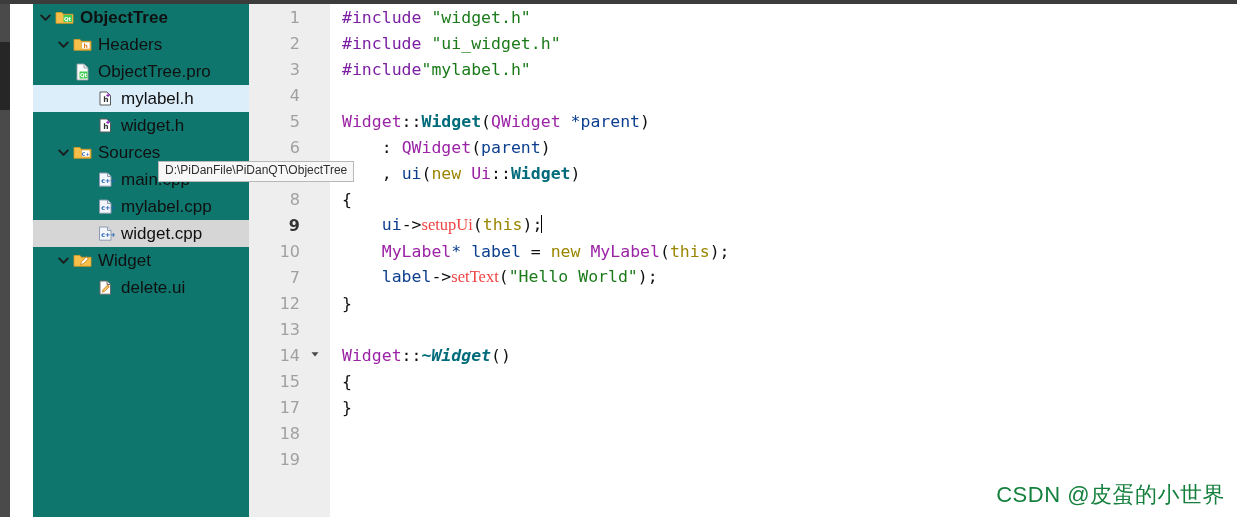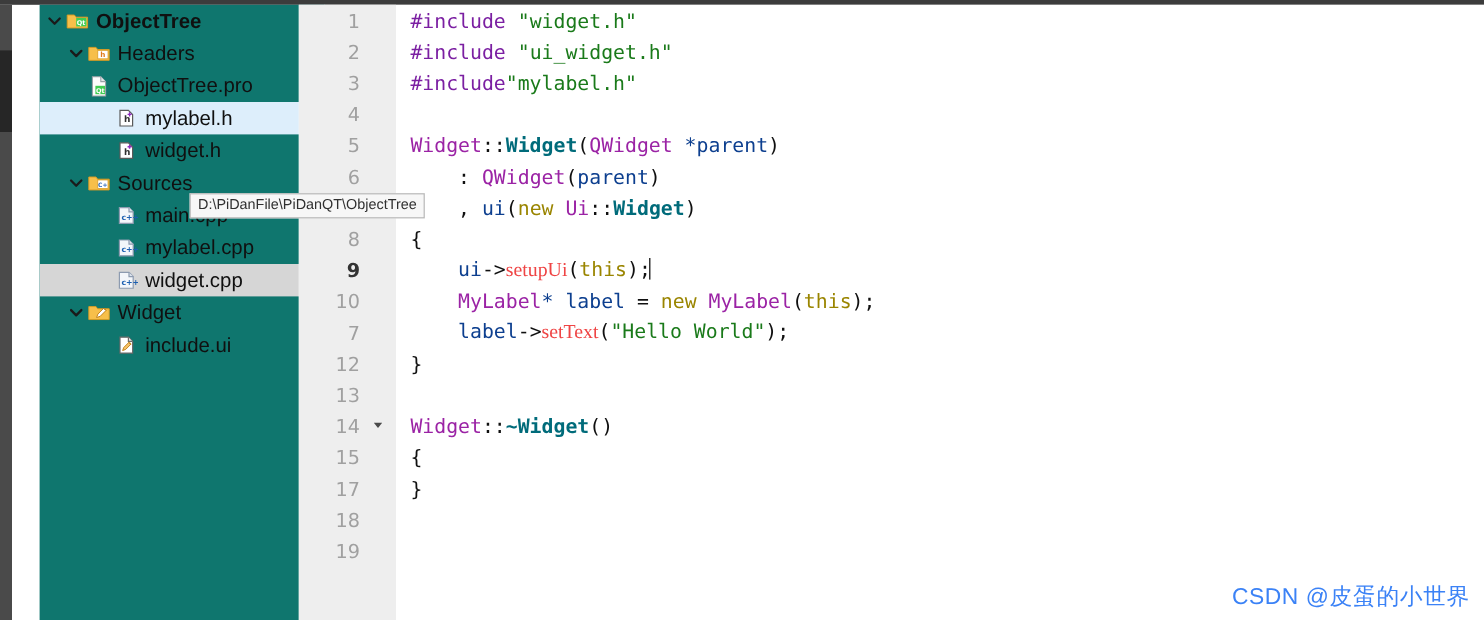--- a/index.html
+++ b/index.html
@@ -123,21 +123,21 @@
   .ctext {
     padding-left: 18px;
     white-space: pre;
     color: #000000;
   }
   
   .t-pre  { color: #7b1fa2; }
   .t-str  { color: #1a7a1a; }
   .t-type { color: #9b23a5; }
   .t-def  { color: #006b7a; font-weight: bold; }
-  .t-defi { color: #006b7a; font-weight: bold; }
+  .t-defi { color: #006b7a; font-weight: bold; font-style: italic; }
   .t-var  { color: #0d3f8f; }
   .t-fn   { color: #ef4444; font-family: Liberation Serif, serif; }
   .t-kw   { color: #9a8500; text-align: center; }
   .t-plain{ color: #101010; }
   .t-op   { color: #101010; }
   .caret {
     display: inline-block;
     width: 1px; height: 18px;
     background: #000;
     vertical-align: -3px;
@@ -154,22 +154,22 @@
     font-size: 12px;
     padding: 1px 6px 3px 6px;
     white-space: nowrap;
     line-height: 1.25;
     z-index: 40;
   }
   
   .watermark {
     position: absolute;
     right: 12px; bottom: 7px;
-    color: #3b82f6;
-    font-size: 19px;
+    color: #15803d;
+    font-size: 22px;
     font-family: "Liberation Sans", sans-serif;
     letter-spacing: 0.5px;
     user-select: none;
   }
 </style>
 </head>
 <body>
 
 <div id="app">
 
@@ -311,21 +311,21 @@
         <div class="tree-row depth2">
           <span class="chev-spacer"></span>
           <span class="ticon">
             <svg width="19" height="19" viewBox="0 0 19 19">
               <path d="M4 3h7l3.5 3.5V16.2H4z" fill="#ffffff" stroke="#6a6a6a" stroke-width="1"></path>
               <path d="M11 3v3.5h3.5" fill="#e8e8e8" stroke="#6a6a6a" stroke-width="1"></path>
               <path d="M6.2 14.1l.9-2.5 4.6-4.6 1.6 1.6-4.6 4.6z" fill="#f8c46a" stroke="#c08018" stroke-width="0.8"></path>
               <path d="M11.3 7.5l1.6 1.6" stroke="#c08018" stroke-width="0.8"></path>
             </svg>
           </span>
-          <span class="lbl">include.ui</span>
+          <span class="lbl">delete.ui</span>
         </div>
       </div>
   </div>
 
   <div class="editor">
     <div class="gutter"></div>
     <div class="code-area" id="code-area">
         <div class="cline">
           <span class="lnum">1</span>
           <span class="fold"></span>

